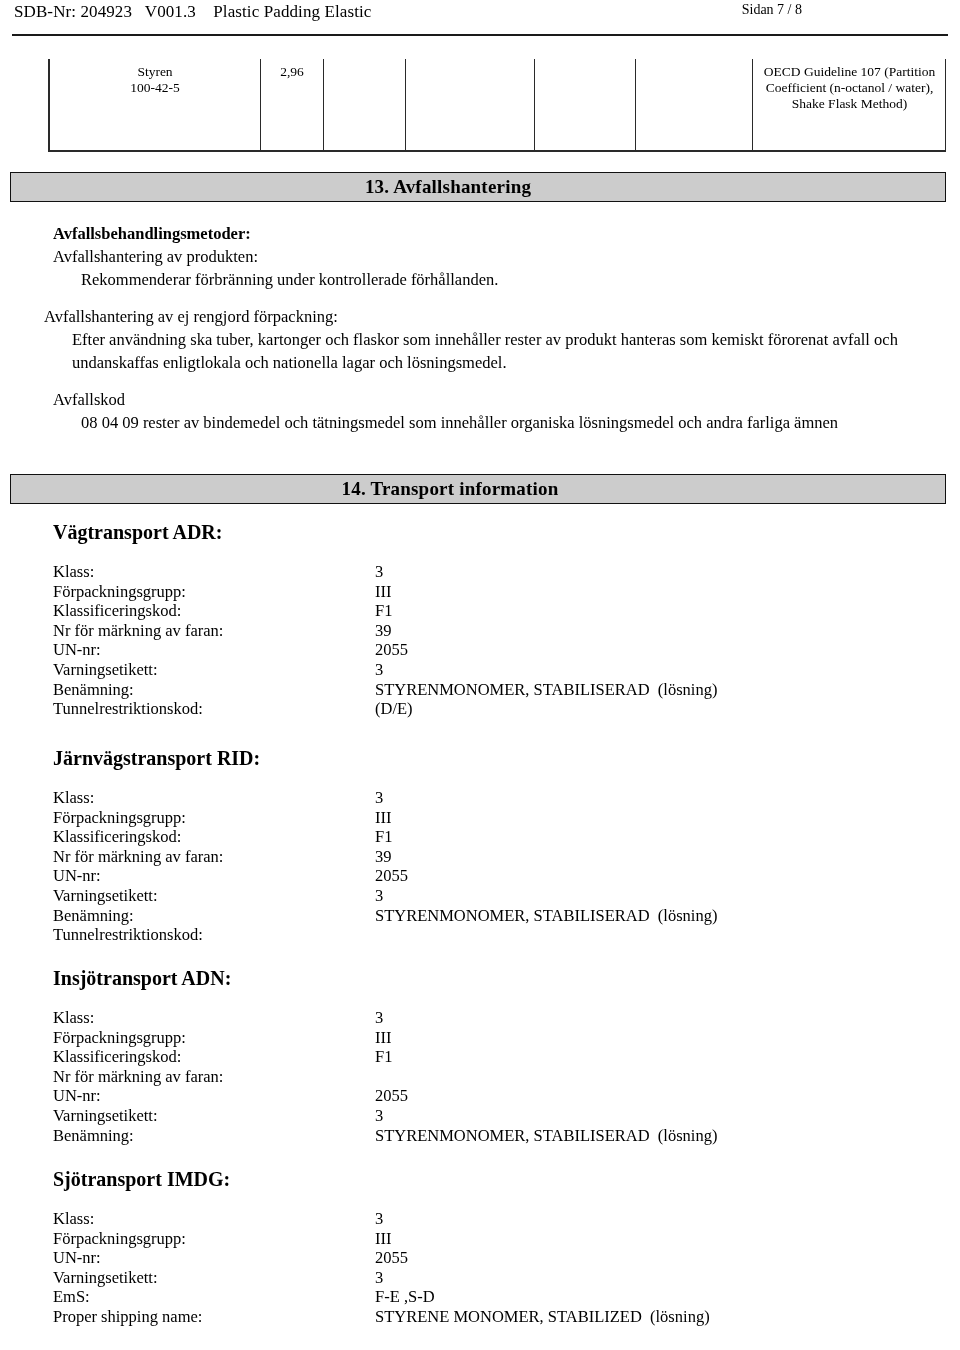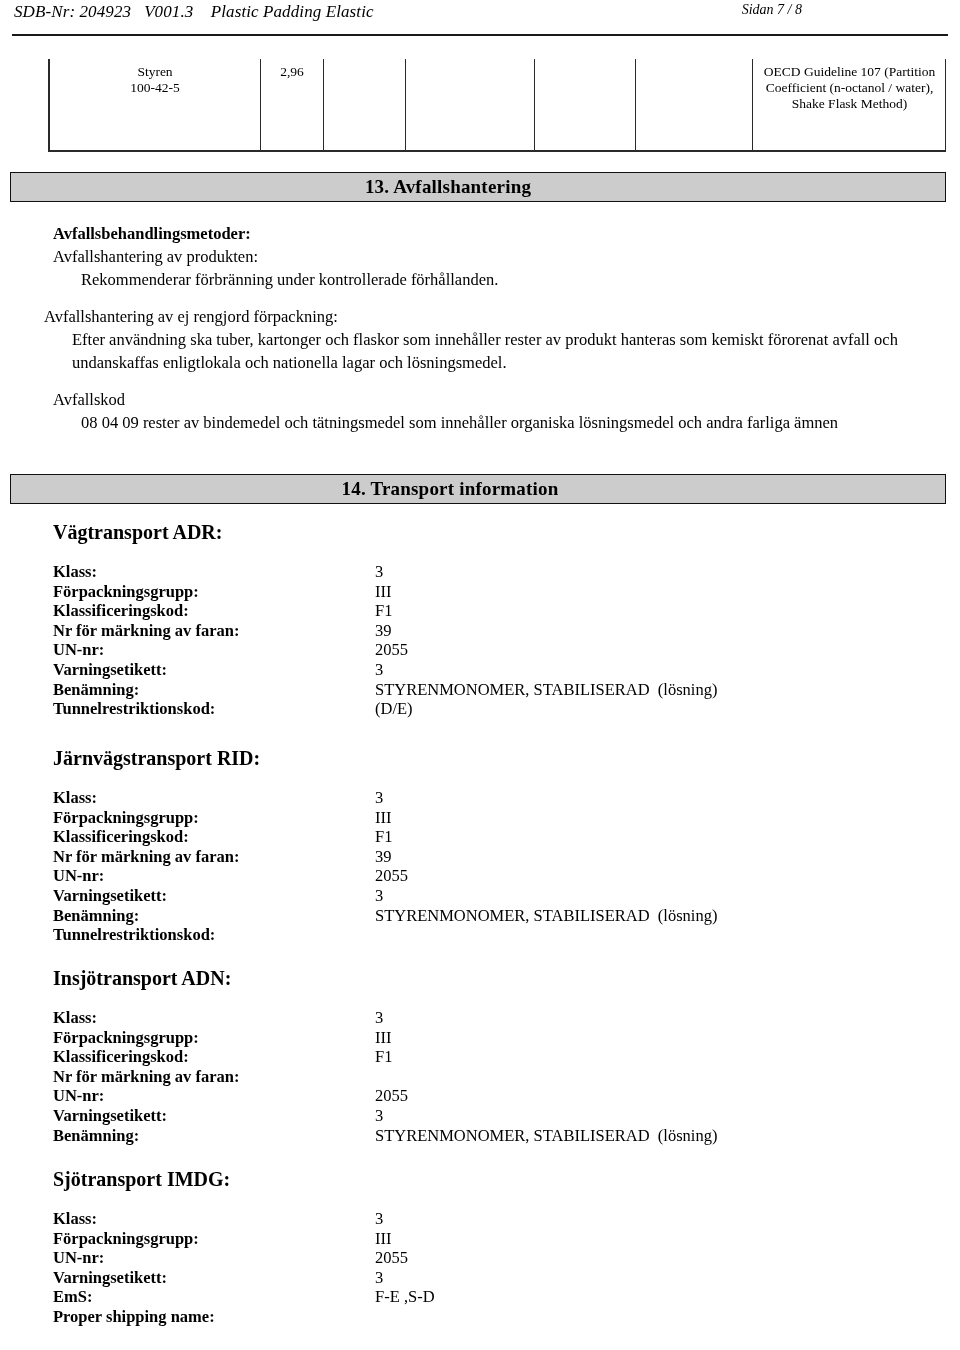--- a/index.html
+++ b/index.html
@@ -16,21 +16,20 @@
     color: #000000;
     overflow: hidden;
   }
 
   
   .page-header {
     position: absolute;
     left: 0; top: 0;
     width: 816px;
     height: 38px;
-    font-style: italic;
   }
   .page-header .hdr-left {
     position: absolute;
     left: 14px; top: 2px;
     font-size: 17px;
     letter-spacing: 0.1px;
     white-space: pre;
   }
   .page-header .hdr-right {
     position: absolute;
@@ -127,21 +126,20 @@
   .kv-row {
     position: relative;
     height: 19.6px;
     font-size: 16.5px;
     line-height: 19.6px;
   }
   .kv-row .k {
     position: absolute;
     left: 0; top: 0;
     white-space: pre;
-    font-weight: bold;
   }
   .kv-row .v {
     position: absolute;
     left: 322px; top: 0;
     white-space: pre;
   }
   .mode-title {
     position: absolute;
     left: 53px;
     font-size: 20px;
@@ -323,14 +321,15 @@
   <div class="kv-row">
       <span class="k">Varningsetikett:</span>
       <span class="v">3</span>
     </div>
   <div class="kv-row">
       <span class="k">EmS:</span>
       <span class="v">F-E ,S-D</span>
     </div>
   <div class="kv-row">
       <span class="k">Proper shipping name:</span>
+      <span class="v">STYRENE MONOMER, STABILIZED  (lösning)</span>
     </div>
 </div>
 
 </body></html>

